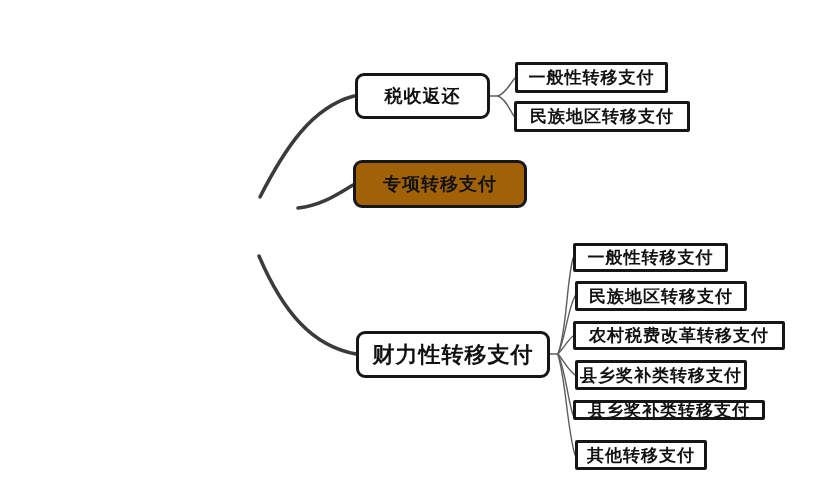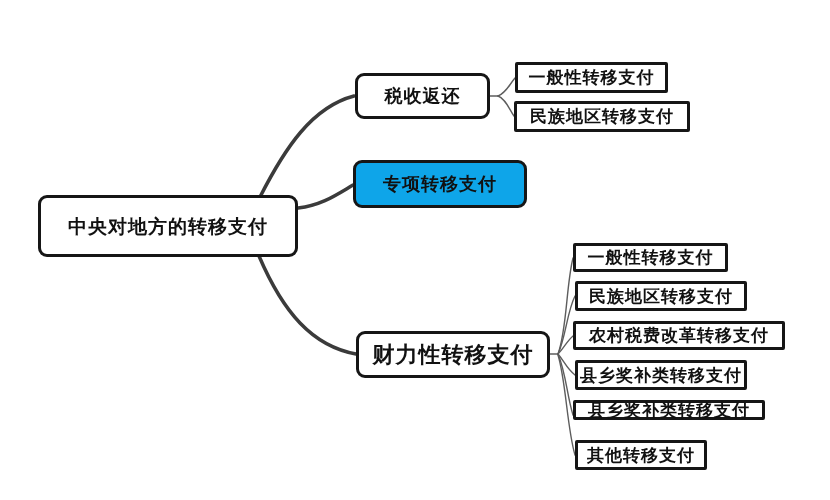--- a/index.html
+++ b/index.html
@@ -43,25 +43,24 @@
       <path d="M 498,96 C 506,99 509,109 514,116" stroke="#5d5d5d" stroke-width="1.4"></path>
       <path d="M 550,354 L 558,354" stroke="#5d5d5d" stroke-width="1.4"></path>
       <path d="M 558,354 C 567,330 566,286 573,258" stroke="#5d5d5d" stroke-width="1.4"></path>
       <path d="M 558,354 C 566,336 567,312 575,296" stroke="#5d5d5d" stroke-width="1.4"></path>
       <path d="M 558,354 C 564,348 567,341 573,336" stroke="#5d5d5d" stroke-width="1.4"></path>
       <path d="M 558,354 C 564,361 567,369 575,375" stroke="#5d5d5d" stroke-width="1.4"></path>
       <path d="M 558,354 C 566,373 567,396 573,415" stroke="#5d5d5d" stroke-width="1.4"></path>
       <path d="M 558,355 C 566,381 567,428 575,455" stroke="#5d5d5d" stroke-width="1.4"></path>
     </svg>
 
-<div class="node root" style="left: 38px; top: 195px; width: 260px; height: 62px; font-size: 19px; border-color: rgb(22, 22, 22); background: rgb(255, 255, 255); color: rgb(17, 17, 17);">中央对地方的转移支付</div>
     <div class="node branch" style="left: 355px; top: 73px; width: 135px; height: 46px; font-size: 18px; border-color: rgb(22, 22, 22); background: rgb(255, 255, 255); color: rgb(17, 17, 17);">税收返还</div>
     <div class="node leaf" style="left: 515px; top: 62px; width: 153px; height: 31px; font-size: 17px; border-color: rgb(22, 22, 22); background: rgb(255, 255, 255); color: rgb(17, 17, 17);">一般性转移支付</div>
     <div class="node leaf" style="left: 514px; top: 101px; width: 176px; height: 31px; font-size: 17px; border-color: rgb(22, 22, 22); background: rgb(255, 255, 255); color: rgb(17, 17, 17);">民族地区转移支付</div>
-    <div class="node branch" style="left: 353px; top: 160px; width: 174px; height: 48px; font-size: 18px; border-color: rgb(22, 22, 22); background: #0ea5e9; color: rgb(17, 17, 17);">专项转移支付</div>
+    <div class="node branch" style="left: 353px; top: 160px; width: 174px; height: 48px; font-size: 18px; border-color: rgb(22, 22, 22); background: #a16207; color: rgb(17, 17, 17);">专项转移支付</div>
     <div class="node branch" style="left: 356px; top: 331px; width: 194px; height: 47px; font-size: 22px; border-color: rgb(22, 22, 22); background: rgb(255, 255, 255); color: rgb(17, 17, 17);">财力性转移支付</div>
     <div class="node leaf" style="left: 573px; top: 243px; width: 155px; height: 29px; font-size: 17px; border-color: rgb(22, 22, 22); background: rgb(255, 255, 255); color: rgb(17, 17, 17);">一般性转移支付</div>
     <div class="node leaf" style="left: 575px; top: 281px; width: 172px; height: 30px; font-size: 17px; border-color: rgb(22, 22, 22); background: rgb(255, 255, 255); color: rgb(17, 17, 17);">民族地区转移支付</div>
     <div class="node leaf" style="left: 573px; top: 321px; width: 212px; height: 29px; font-size: 17px; border-color: rgb(22, 22, 22); background: rgb(255, 255, 255); color: rgb(17, 17, 17);">农村税费改革转移支付</div>
     <div class="node leaf" style="left: 575px; top: 360px; width: 172px; height: 30px; font-size: 17px; border-color: rgb(22, 22, 22); background: rgb(255, 255, 255); color: rgb(17, 17, 17);">县乡奖补类转移支付</div>
     <div class="node leaf" style="left: 573px; top: 400px; width: 192px; height: 20px; font-size: 17px; border-color: rgb(22, 22, 22); background: rgb(255, 255, 255); color: rgb(17, 17, 17);">县乡奖补类转移支付</div>
     <div class="node leaf" style="left: 575px; top: 440px; width: 132px; height: 30px; font-size: 17px; border-color: rgb(22, 22, 22); background: rgb(255, 255, 255); color: rgb(17, 17, 17);">其他转移支付</div>
   </div>
 
 </body></html>

